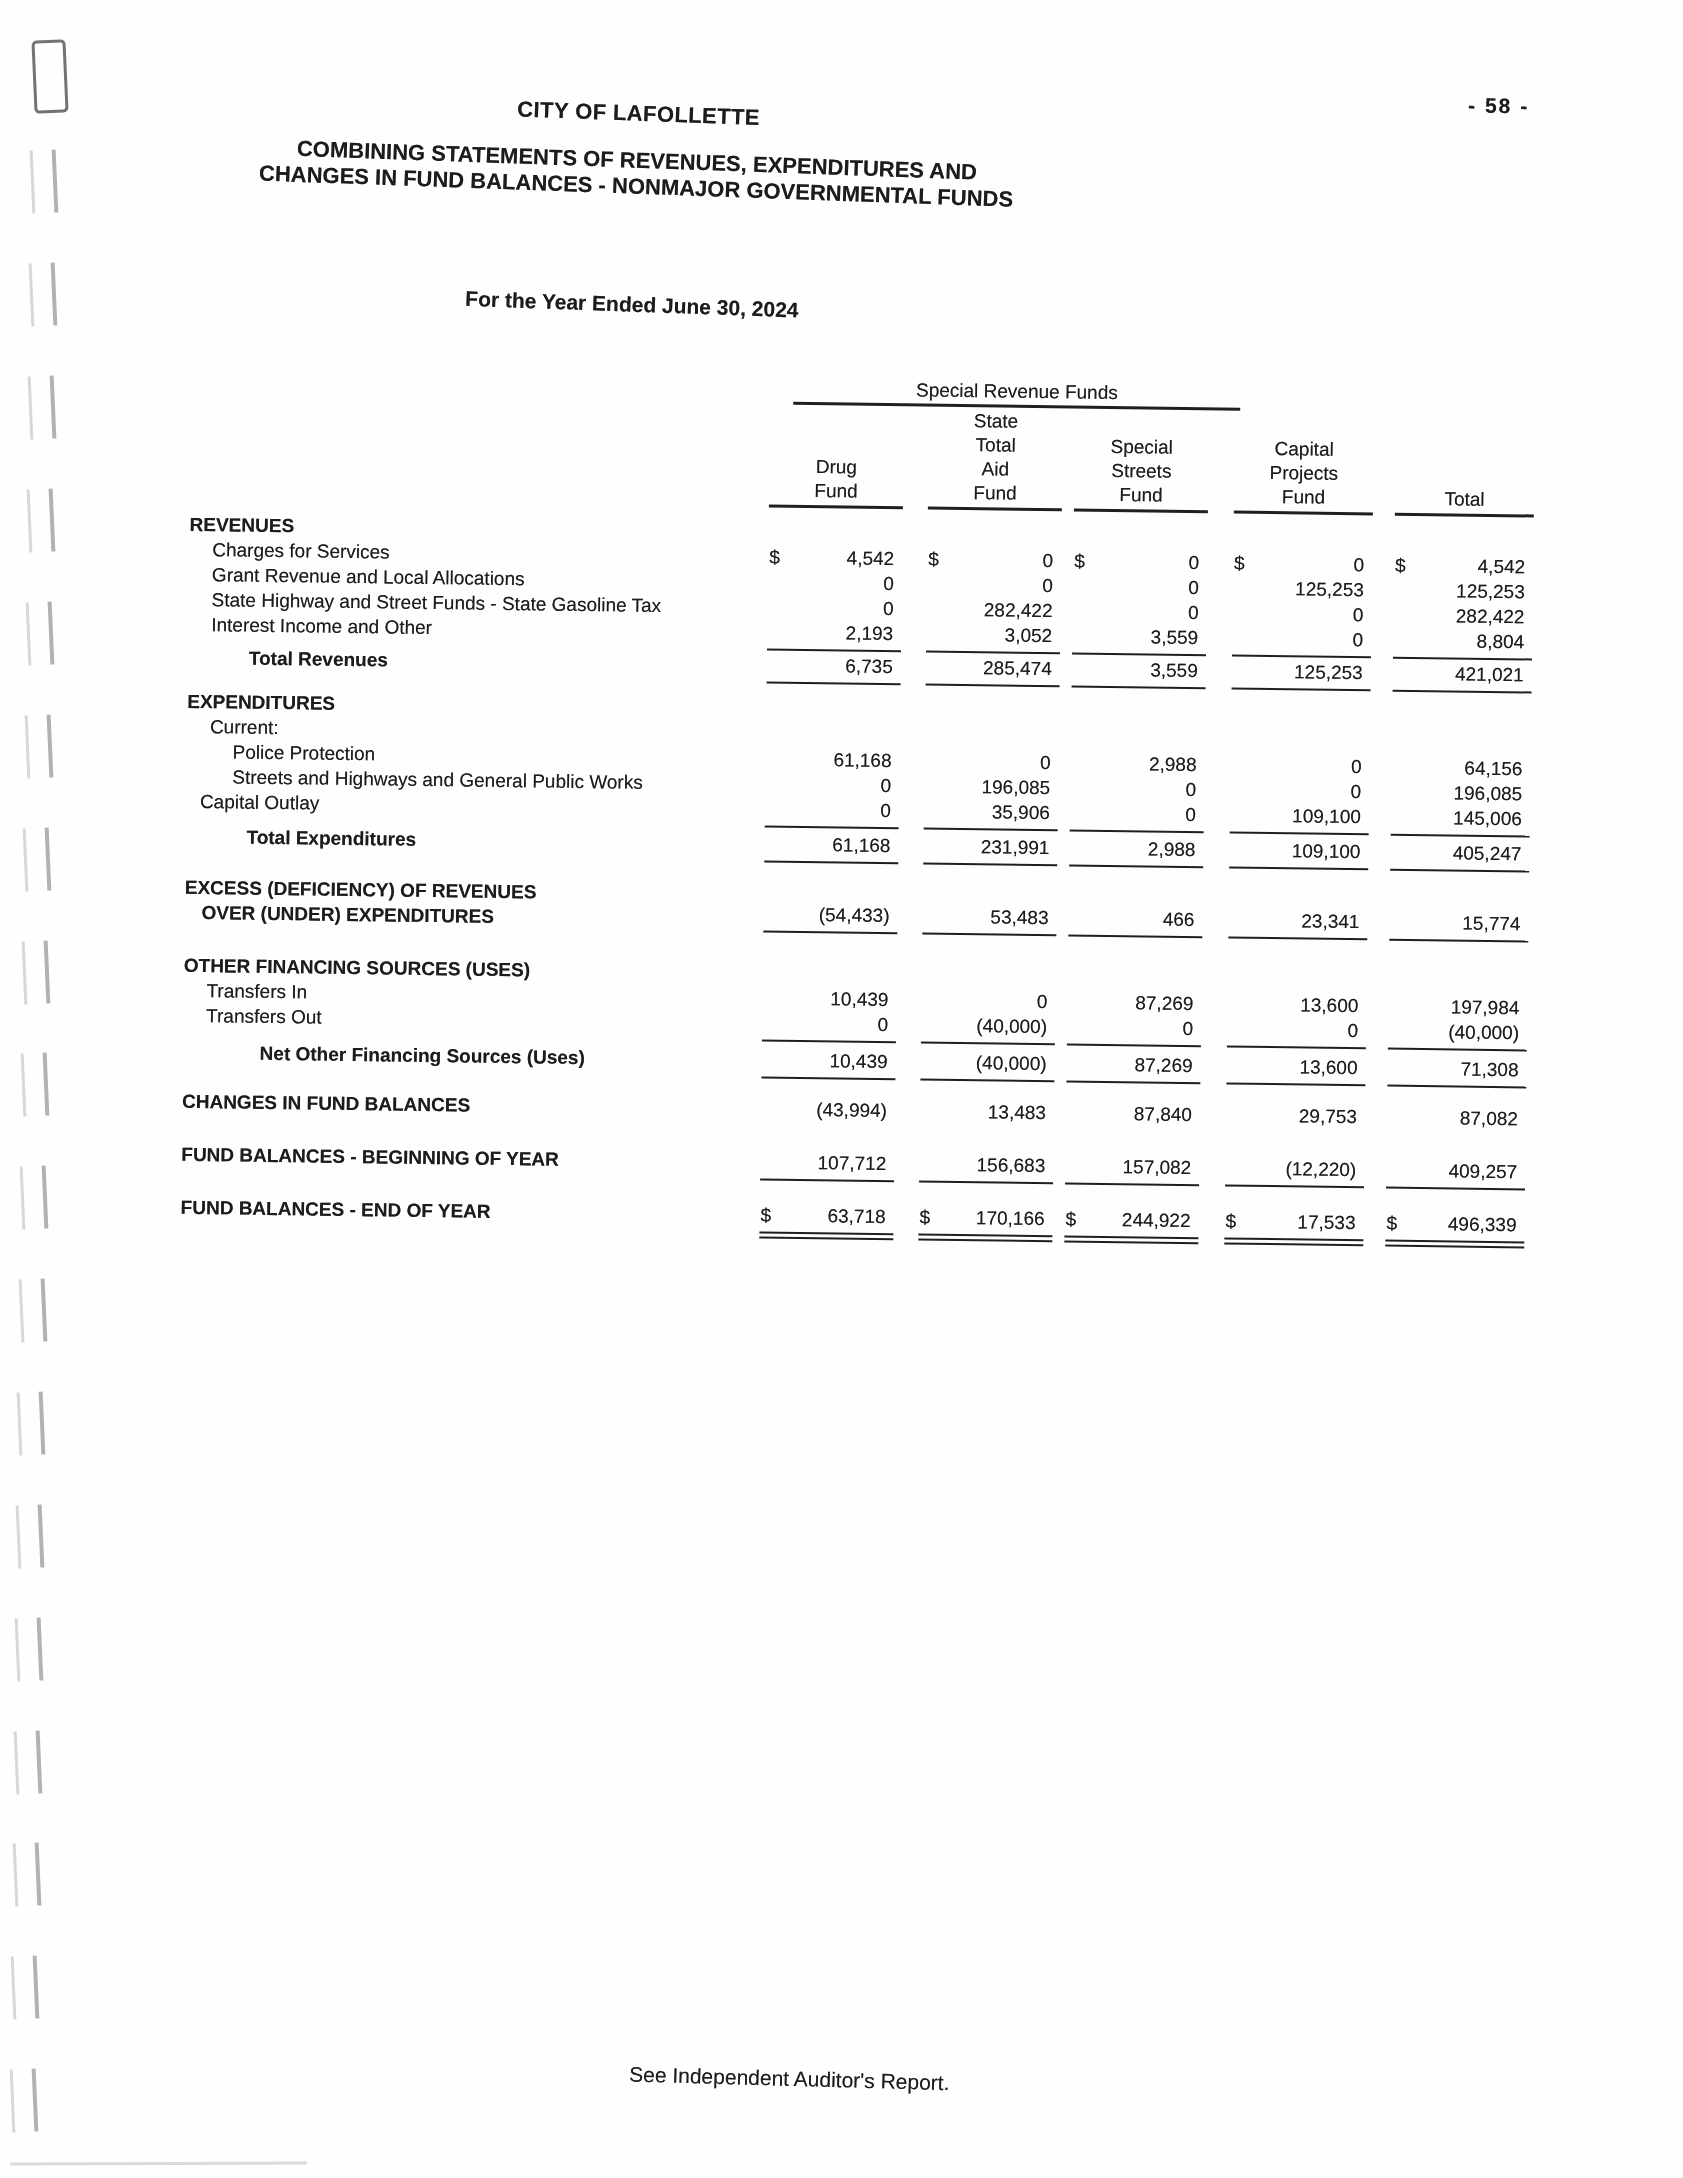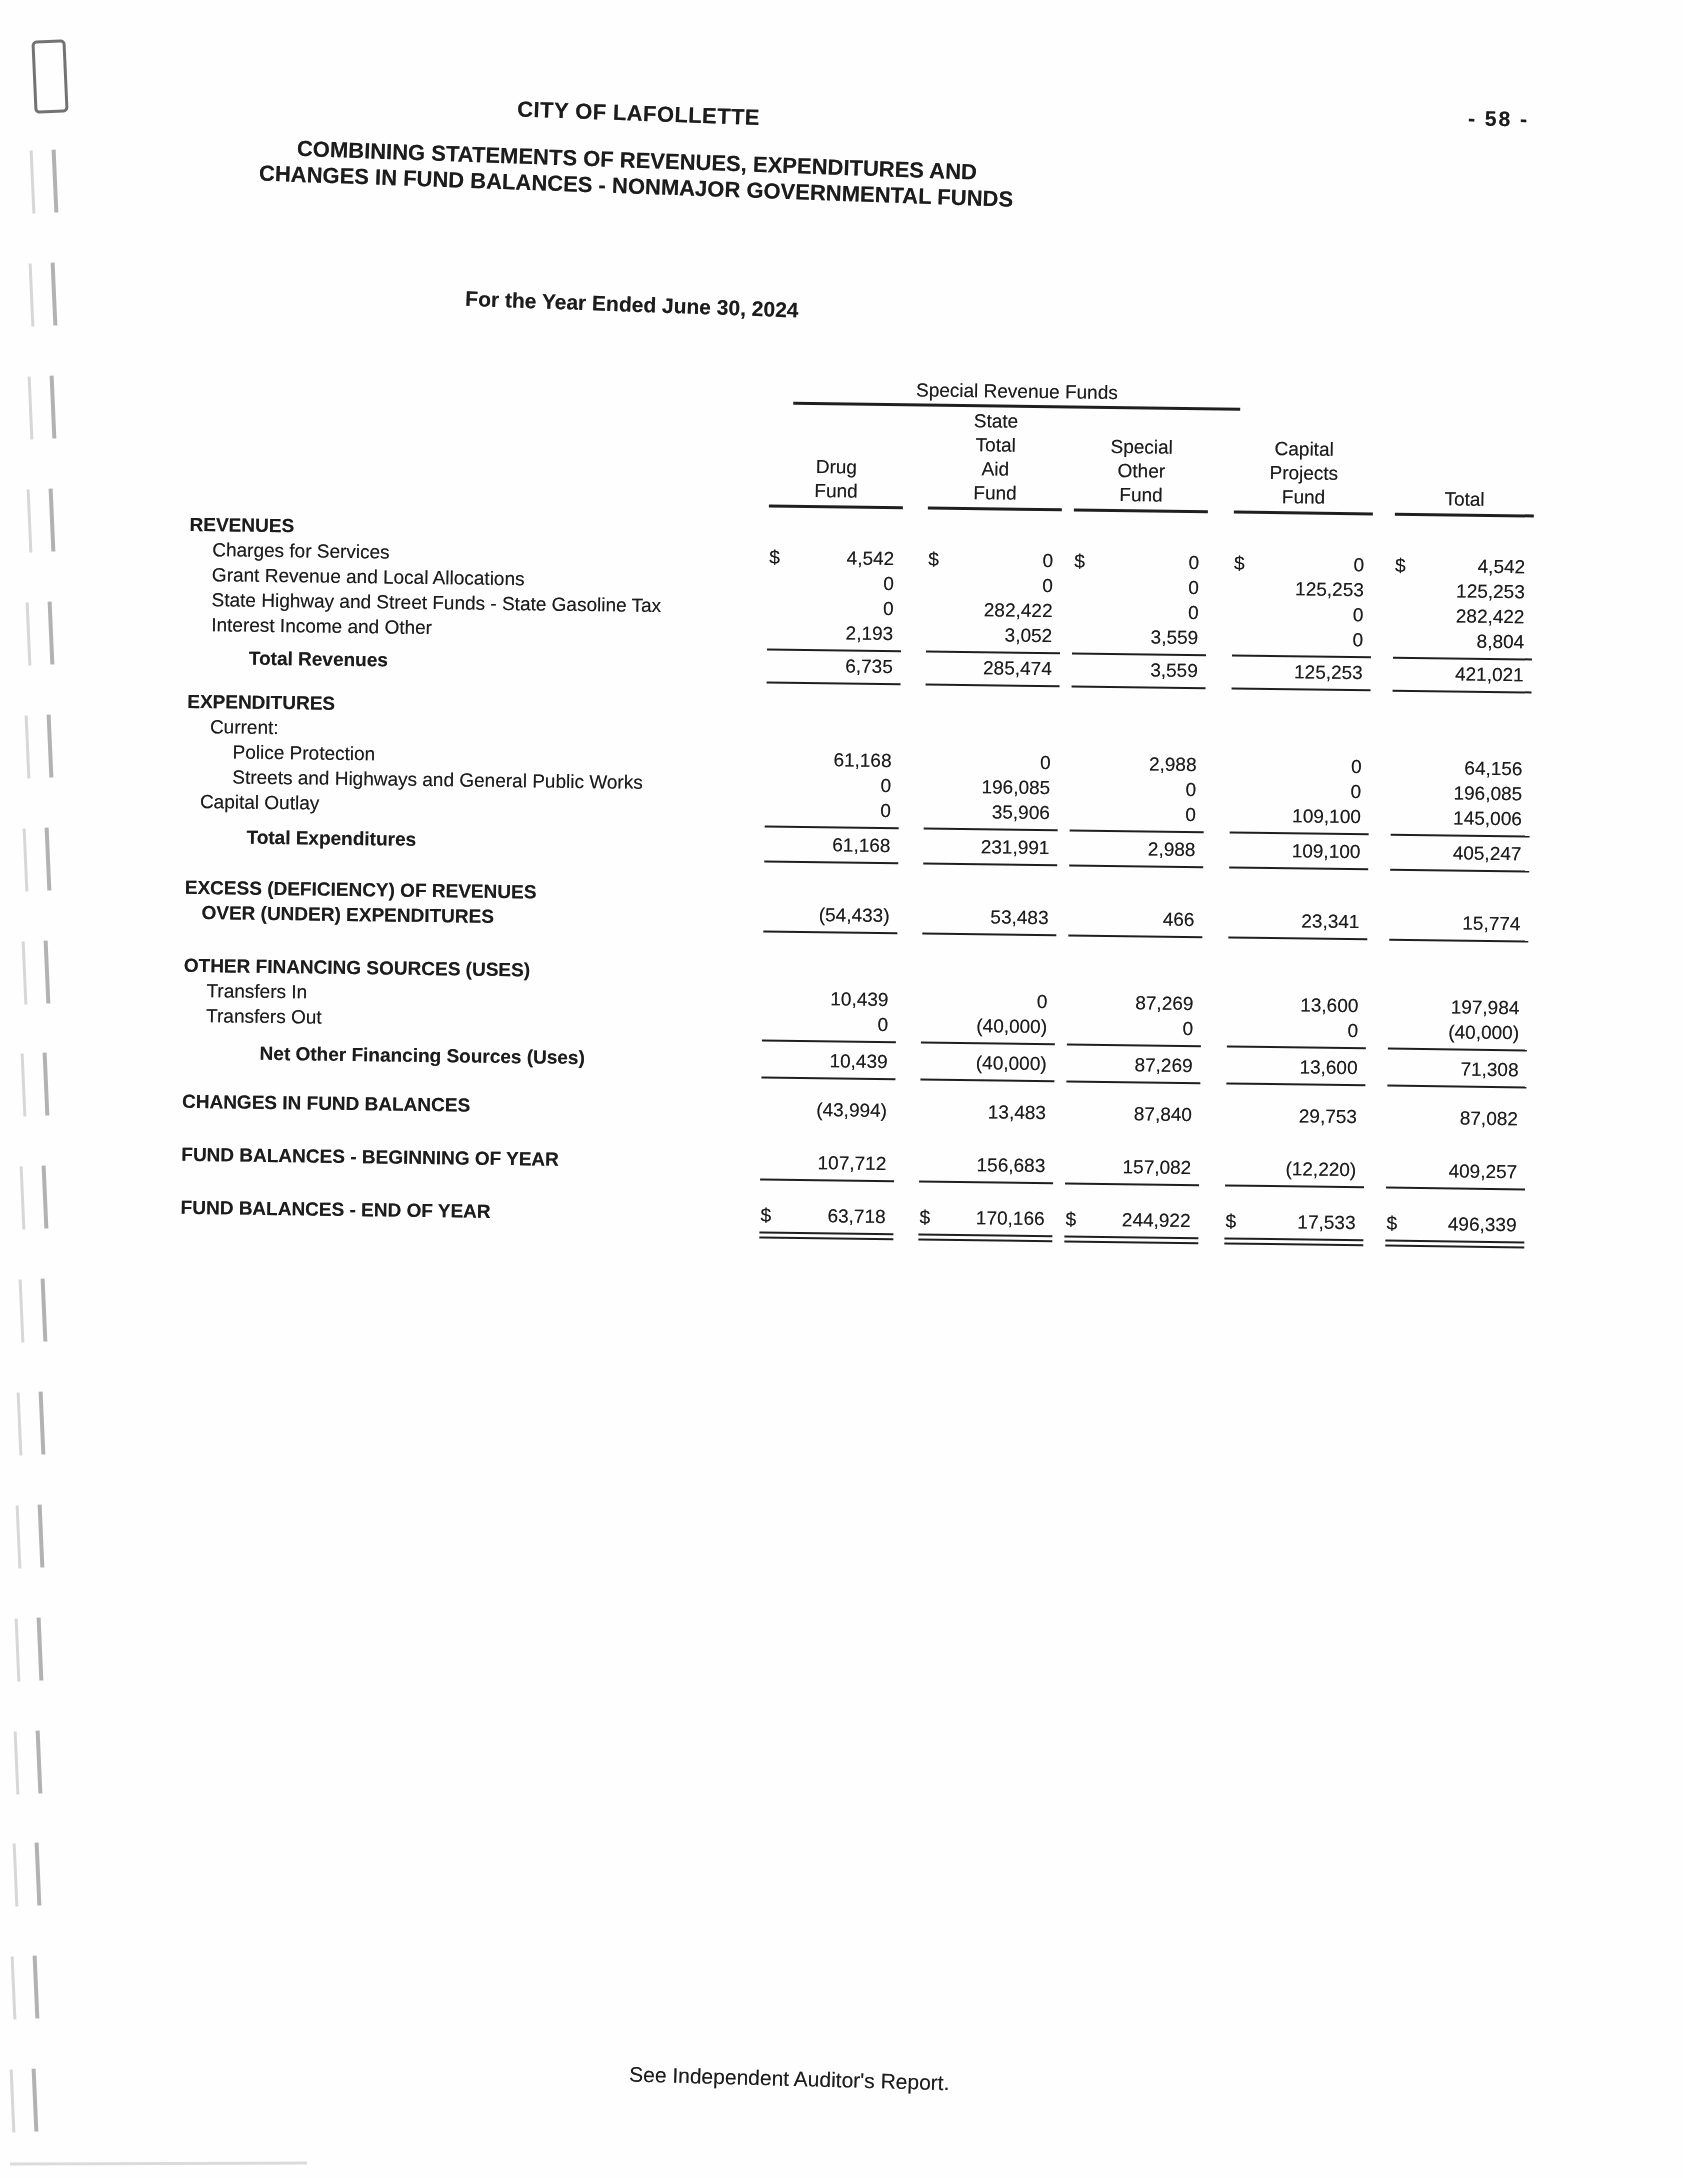--- a/index.html
+++ b/index.html
@@ -33,21 +33,21 @@
     height:73px; width:34px;
     border:3px solid rgba(75,75,75,0.78);
     border-radius:5px;
   }
   .smudge {
     position:absolute; left:10px; top:2162px; width:297px; height:3px;
     background:rgba(140,140,140,0.30); transform:rotate(-0.2deg);
   }
 
   
-  .pagenum { position:absolute; left:1463px; top:90px; font-size:21px; font-weight:bold; letter-spacing:2px; }
+  .pagenum { position:absolute; left:1463px; top:77px; font-size:21px; font-weight:bold; letter-spacing:2px; }
   .hdr {
     position:absolute; left:180px; top:95px; width:903px; text-align:center;
     transform:rotate(1.25deg);
   }
   .hdr .city  { font-size:22px; font-weight:bold; letter-spacing:0.4px; }
   .hdr .t1    { margin-top:21px; font-size:22px; font-weight:bold; }
   .hdr .t2    { font-size:22px; font-weight:bold; }
   .hdr .period{ margin-top:93px; font-size:21px; font-weight:bold; }
 
   
@@ -146,21 +146,21 @@
           <span>Fund</span>
         </div>
         <div class="hc v2">
           <span>State</span>
           <span>Total</span>
           <span>Aid</span>
           <span>Fund</span>
         </div>
         <div class="hc v3">
           <span>Special</span>
-          <span>Other</span>
+          <span>Streets</span>
           <span>Fund</span>
         </div>
         <div class="hc v4">
           <span>Capital</span>
           <span>Projects</span>
           <span>Fund</span>
         </div>
         <div class="hc v5">
           <span>Total</span>
         </div>

